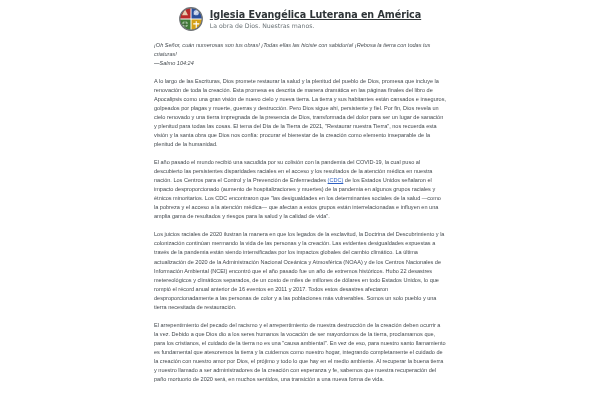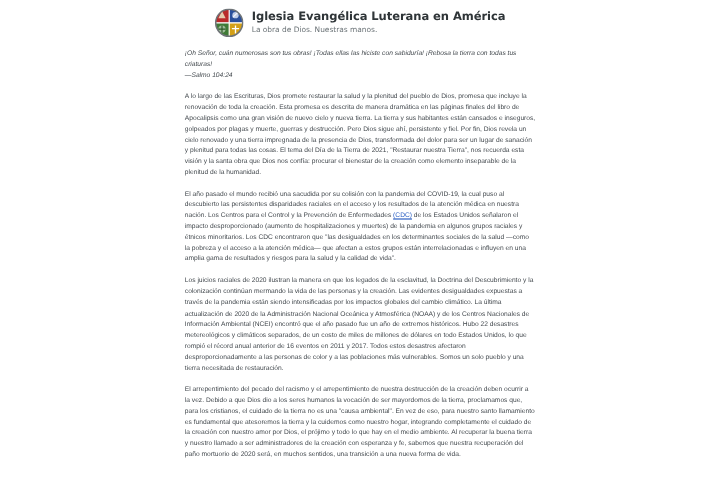--- a/index.html
+++ b/index.html
@@ -49,20 +49,21 @@
   }
 
   .brand-name {
     font-family: "DejaVu Sans", sans-serif;
     font-size: 9.6px;
     font-weight: bold;
     letter-spacing: -0.05px;
     color: #2f3538;
     white-space: nowrap;
     line-height: 1.15;
+    text-decoration: underline;
   }
 
   .brand-tagline {
     font-family: "DejaVu Sans", sans-serif;
     font-size: 6.2px;
     font-weight: normal;
     color: #6a7276;
     white-space: nowrap;
     margin-top: 2.5px;
     line-height: 1.15;

